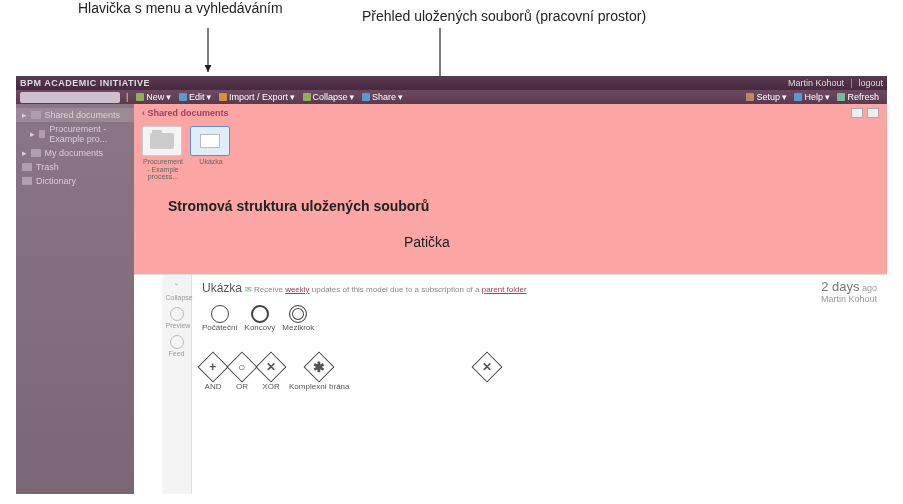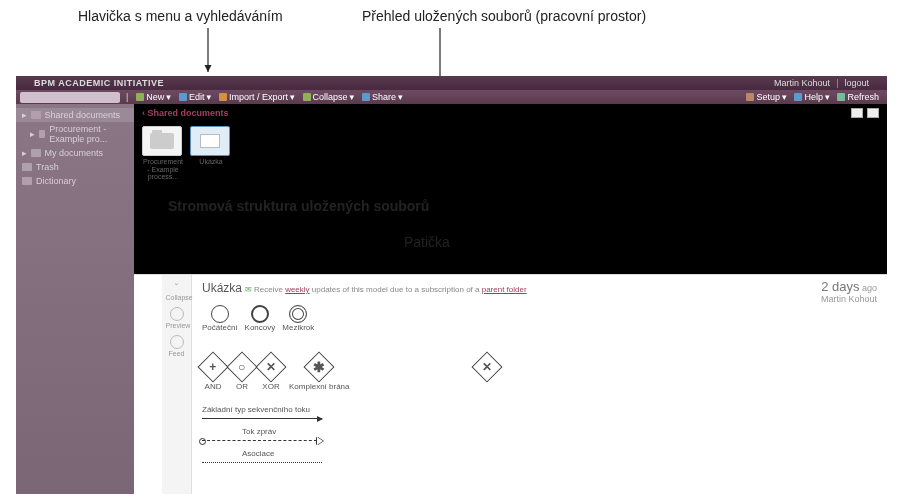--- a/index.html
+++ b/index.html
@@ -1,35 +1,35 @@
 <!DOCTYPE html>
 <html><head>
 <meta charset="utf-8">
 <style>
 * { box-sizing: border-box; margin: 0; padding: 0; }
 body { font-family: Arial, sans-serif; font-size: 11px; width: 903px; height: 504px; position: relative; background: #fff; }
 .annotations { position: absolute; top: 0; left: 0; width: 100%; z-index: 1000; pointer-events: none; }
 .ann { position: absolute; font-size: 14px; color: #222; }
-.top-bar { position: absolute; top: 76px; left: 16px; right: 16px; height: 14px; background: linear-gradient(#5a3a4f, #472940); display: flex; align-items: center; color: #ddd; font-size: 9px; padding: 0 18px; }
+.top-bar { position: absolute; top: 76px; left: 16px; right: 16px; height: 14px; background: linear-gradient(#5a3a4f, #472940); display: flex; align-items: center; color: #ddd; font-size: 9px; padding: 0 4px; }
 .logo { font-weight: bold; font-size: 9px; letter-spacing: 0.5px; }
 .top-right { margin-left: auto; display: flex; gap: 6px; }
 .menu-bar { position: absolute; top: 90px; left: 16px; right: 16px; height: 14px; background: linear-gradient(#6e4a62, #5a3a4f); display: flex; align-items: center; font-size: 9px; color: #fff; padding: 0 4px; }
 .search-box { width: 100px; height: 11px; background: #d0c0cc; border-radius: 2px; margin-right: 6px; }
 .menu-item { margin: 0 4px; display: flex; align-items: center; gap: 2px; }
 .menu-right { margin-left: auto; display: flex; }
 .mi-icon { width: 8px; height: 8px; background: #8db058; border-radius: 1px; }
 .mi-icon.blue { background: #5a9acc; }
 .mi-icon.orange { background: #d89040; }
 .sidebar { position: absolute; top: 104px; left: 16px; width: 118px; bottom: 10px; background: linear-gradient(#8a7684, #7a6675); color: #d8d0d6; font-size: 9px; padding: 4px 0; }
 .sb-item { padding: 2px 6px; display: flex; align-items: center; gap: 4px; cursor: pointer; }
 .sb-item.active { background: rgba(255,255,255,0.15); }
 .sb-icon { width: 10px; height: 8px; background: #b0a0ac; border-radius: 1px; }
 .sb-item.indent1 { padding-left: 14px; }
 .sb-item.indent2 { padding-left: 22px; }
-.workspace { position: absolute; top: 104px; left: 134px; right: 16px; bottom: 10px; background: #000000; }
+.workspace { position: absolute; top: 104px; left: 134px; right: 16px; bottom: 10px; background: #fca5a5; }
 .breadcrumb { padding: 4px 8px; font-size: 9px; color: #a04060; font-weight: bold; }
 .file-grid { display: flex; gap: 6px; padding: 4px 8px; }
 .file-item { width: 42px; text-align: center; cursor: pointer; }
 .file-thumb { width: 40px; height: 30px; border: 1px solid #ccc; background: #f4f4f4; border-radius: 2px; display: flex; align-items: center; justify-content: center; }
 .file-thumb.selected { border: 1px solid #6090c0; background: #e0ecf6; }
 .folder-icon { width: 24px; height: 16px; background: #ccc; border-radius: 2px; position: relative; }
 .folder-icon::before { content: ''; position: absolute; top: -3px; left: 2px; width: 10px; height: 4px; background: #ccc; border-radius: 1px 1px 0 0; }
 .file-label { font-size: 7px; color: #666; margin-top: 2px; line-height: 1.1; }
 .ws-icons { position: absolute; top: 4px; right: 8px; display: flex; gap: 4px; }
 .ws-icon { width: 12px; height: 10px; border: 1px solid #aaa; background: #eee; }
@@ -58,21 +58,21 @@
 .msg-line { width: 120px; height: 0; border-top: 1px dashed #333; position: relative; margin: 4px 0 8px; }
 .msg-line::before { content: ''; position: absolute; left: -3px; top: -3px; width: 5px; height: 5px; border: 1px solid #333; border-radius: 50%; }
 .msg-line::after { content: ''; position: absolute; right: -1px; top: -4px; width: 0; height: 0; border-left: 6px solid #fff; border-top: 4px solid transparent; border-bottom: 4px solid transparent; filter: drop-shadow(1px 0 0 #333) drop-shadow(-1px 0 0 #333); }
 .assoc-line { width: 120px; height: 0; border-top: 1px dotted #333; margin: 4px 0; }
 svg.arrow-svg { position: absolute; overflow: visible; pointer-events: none; }
 </style>
 </head>
 <body>
 
 <div class="annotations">
-  <div class="ann" style="top:8px; left:78px;">Hlavička s menu a vyhledáváním</div>
+  <div class="ann" style="top:0; left:78px;">Hlavička s menu a vyhledáváním</div>
   <div class="ann" style="top:8px; left:362px;">Přehled uložených souborů (pracovní prostor)</div>
   <div class="ann" style="top:198px; left:168px;font-weight:bold;">Stromová struktura uložených souborů</div>
   <div class="ann" style="top:234px; left:404px;">Patička</div>
 </div>
 
 <svg class="arrow-svg" style="top:0;left:0;width:903px;height:504px;">
   <defs>
       <marker id="ah" markerWidth="8" markerHeight="8" refX="6" refY="3" orient="auto">
         <path d="M0,0 L6,3 L0,6 Z" fill="#222"></path>
       </marker>
@@ -242,23 +242,15 @@
             </div>
             <div>Komplexní brána</div>
           </div>
         <div class="bpmn-item" style="margin-left:120px">
             <div class="gateway">
               <span>✕</span>
             </div>
           </div>
       </div>
 
-      <div class="flow-section">
-        <div class="flow-label">Základní typ sekvenčního toku</div>
-        <div class="flow-line"></div>
-        <div class="flow-label" style="text-align:left;padding-left:40px">Tok zpráv</div>
-        <div class="msg-line"></div>
-        <div class="flow-label" style="text-align:left;padding-left:40px">Asociace</div>
-        <div class="assoc-line"></div>
-      </div>
     </div>
   </div>
 </div>
 
 </body></html>

